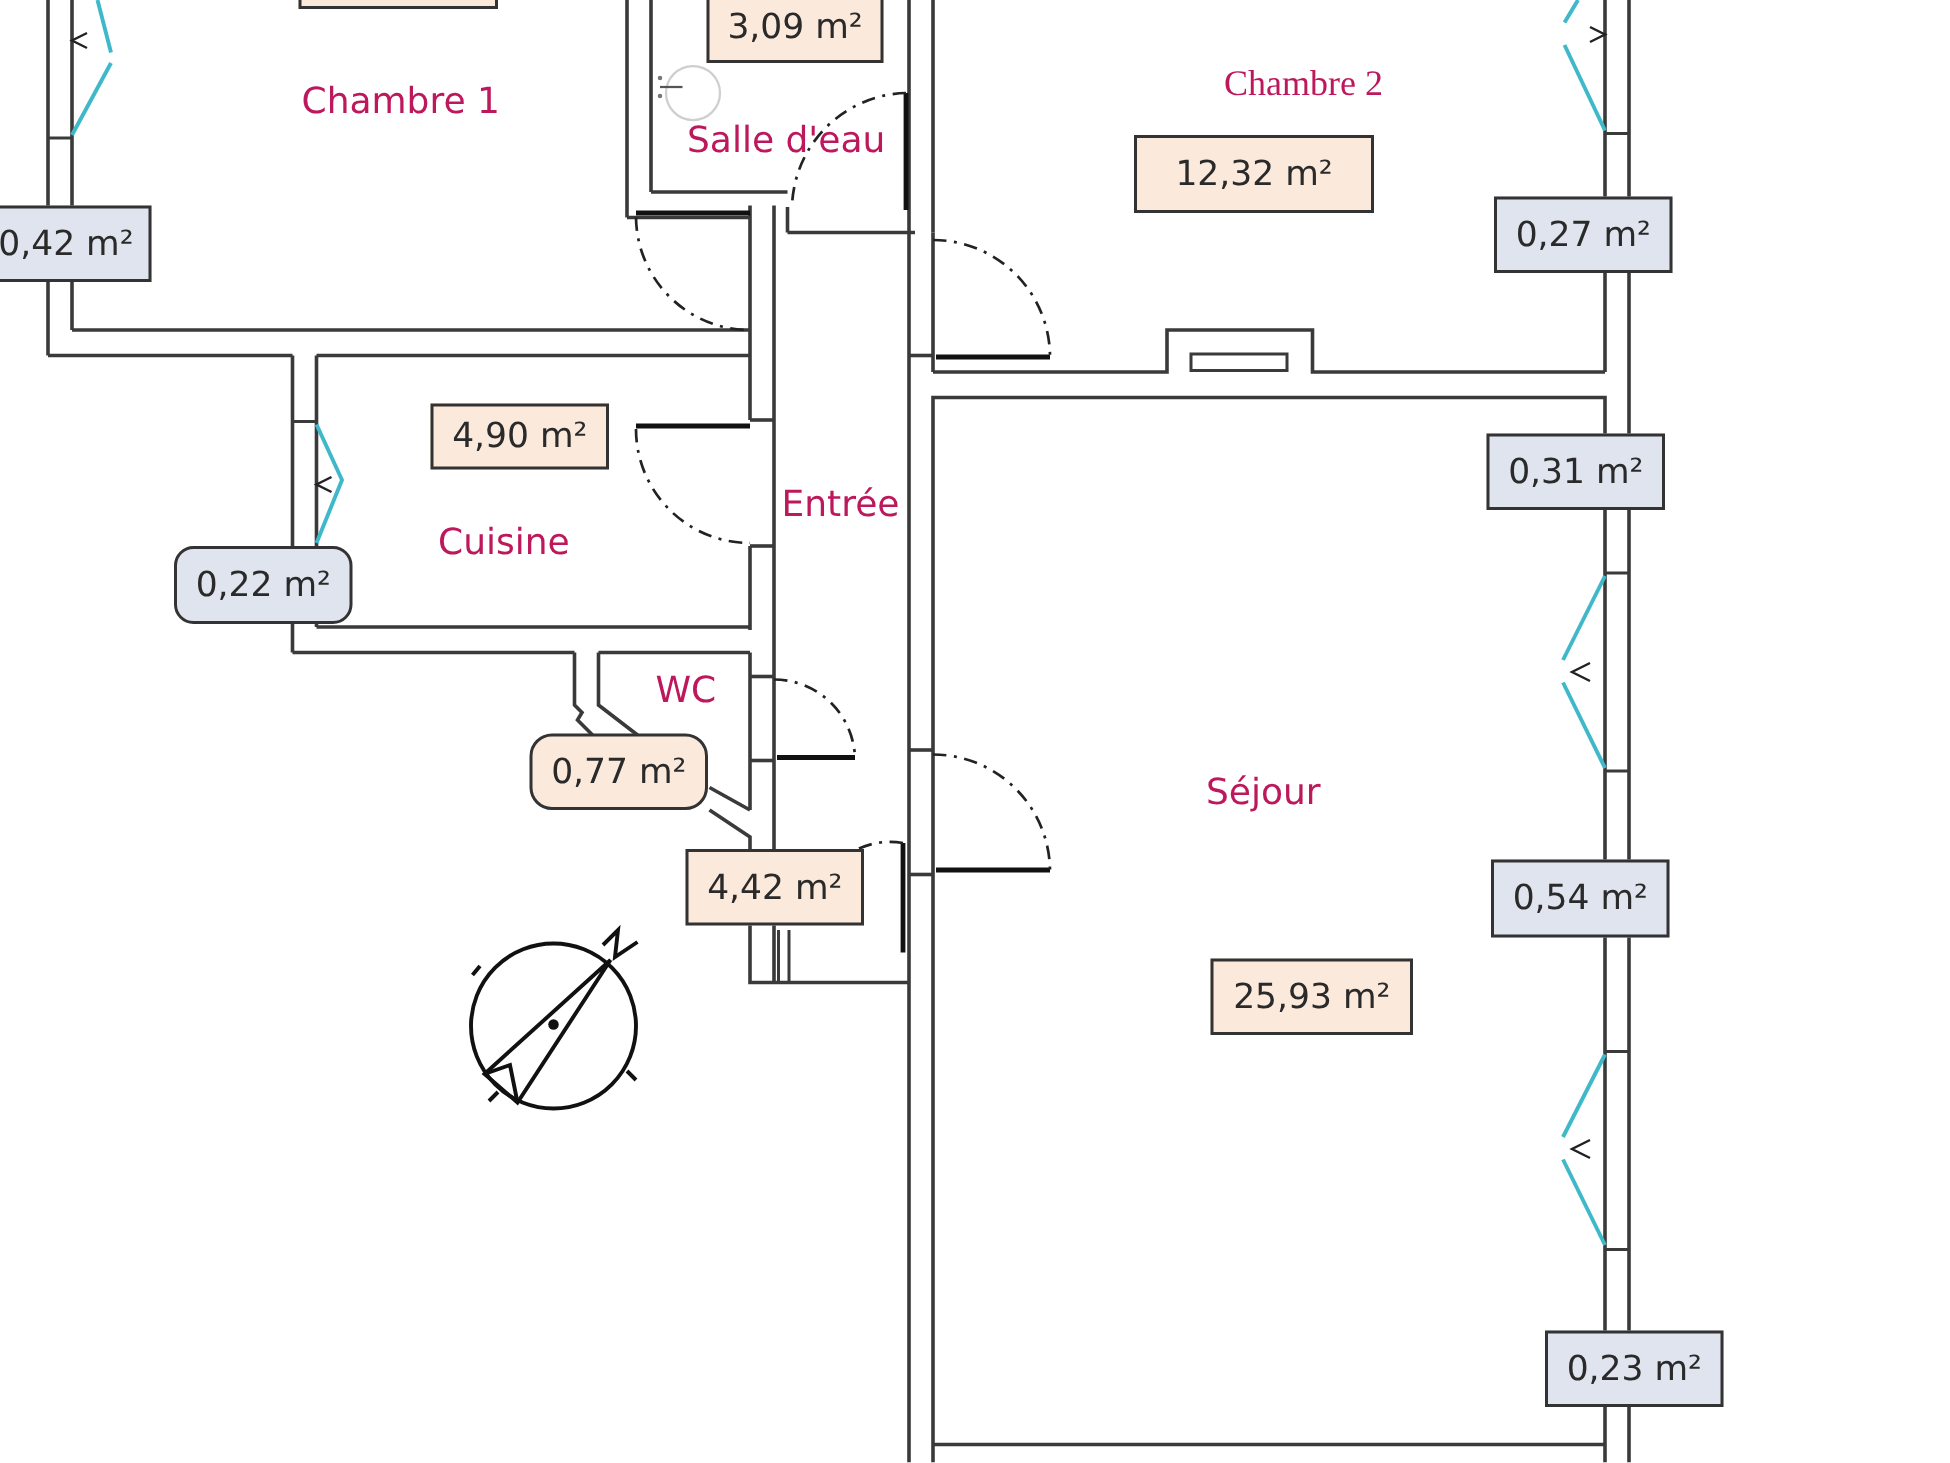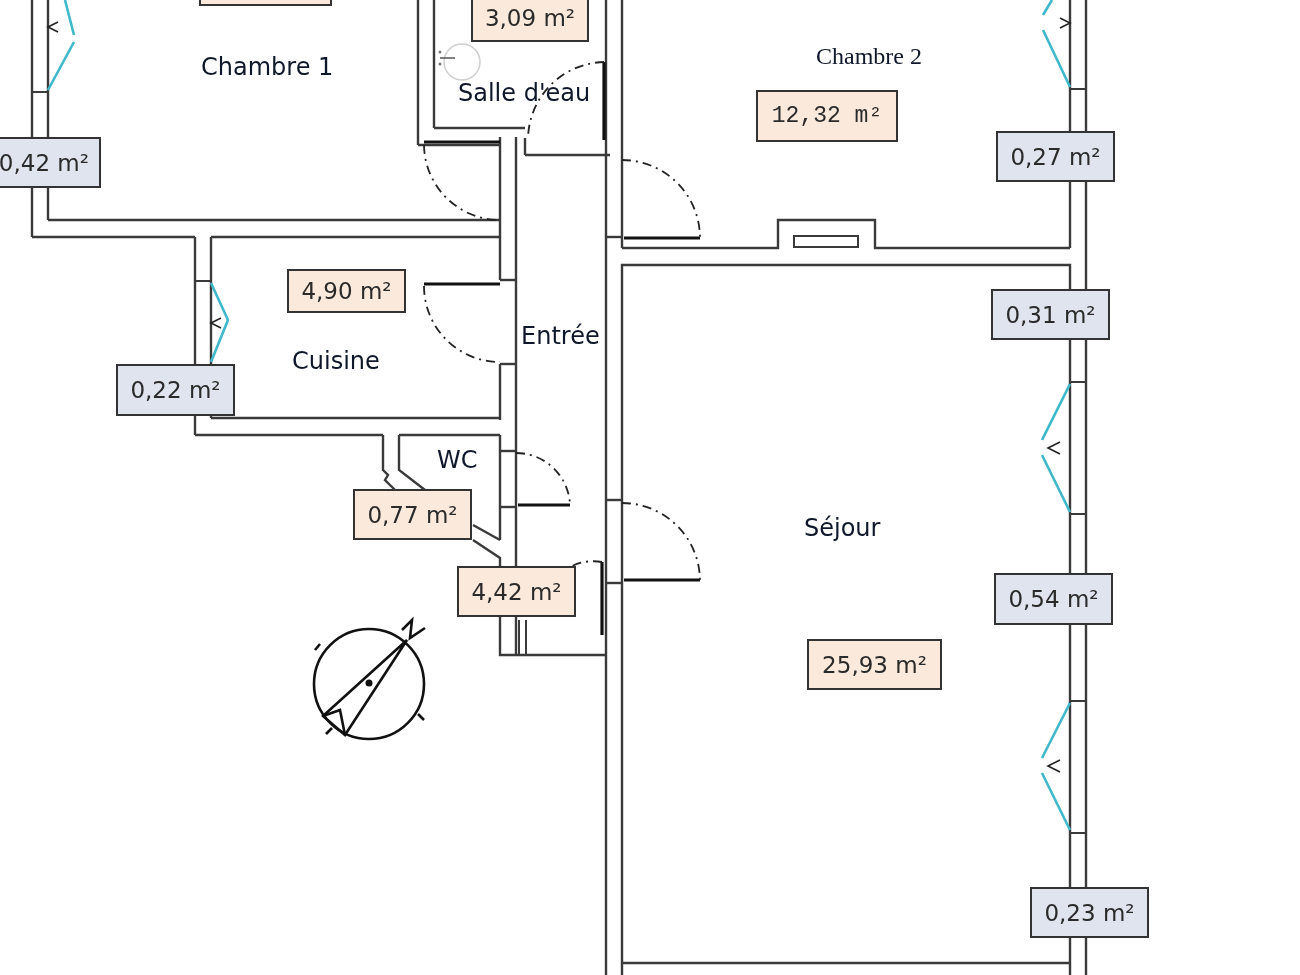--- a/index.html
+++ b/index.html
@@ -11,21 +11,21 @@
   .door-leaf { stroke:#111; stroke-width:3.2; fill:none; }
   .door-swing { stroke:#222; stroke-width:1.8; fill:none; stroke-dasharray:9 5 2 5; }
   .window-leaf { stroke:#3fb8c9; stroke-width:2.6; fill:none; }
   .window-mark { stroke:#222; stroke-width:1.6; fill:none; }
   .compass { stroke:#111; stroke-width:2.6; fill:none; }
   .label-box { position:absolute; border:2px solid #333; font-size:23px; color:#2a2a2a;
                display:flex; align-items:center; justify-content:center; box-sizing:border-box;
                white-space:nowrap; }
   .label-room { background:#fbe9dc; }
   .label-window { background:#dfe4ee; }
-  .room-title { position:absolute; font-size:24px; color:#0f172a; white-space:nowrap; }
+  .room-title { position:absolute; font-size:24px; color:#be185d; white-space:nowrap; }
 </style>
 </head>
 <body>
 
 <svg id="plan" viewBox="0 0 1300 975" xmlns="http://www.w3.org/2000/svg">
 
   <g>
 
     <line class="wall" x1="32" y1="0" x2="32" y2="237"></line>
     <line class="wall" x1="48" y1="0" x2="48" y2="220"></line>
@@ -155,24 +155,24 @@
 <div class="room-title" style="left:201px; top:53px;">Chambre 1</div>
 <div class="room-title" style="left:458px; top:43px;margin-top:36px;">Salle d'eau</div>
 <div class="room-title" style="left:816px; top:43px;font-family:Liberation Serif, serif;">Chambre 2</div>
 <div class="room-title" style="left:292px; top:347px;">Cuisine</div>
 <div class="room-title" style="left:521px; top:322px;">Entrée</div>
 <div class="room-title" style="left:437px; top:446px;">WC</div>
 <div class="room-title" style="left:804px; top:514px;">Séjour</div>
 
 <div class="label-box label-room" style="left:199px; top:-10px; width:133px; height:16px;"></div>
 <div class="label-box label-room" style="left:471px; top:-6px; width:118px; height:48px;">3,09 m²</div>
-<div class="label-box label-room" style="left:756px; top:90px; width:142px; height:52px;font-family:Liberation Mono, monospace;">12,32 m²</div>
+<div class="label-box label-room" style="left:756px; top:90px; width:160px; height:52px;">12,32 m²</div>
 <div class="label-box label-room" style="left:287px; top:269px; width:119px; height:44px;">4,90 m²</div>
-<div class="label-box label-room" style="left:353px; top:489px; width:119px; height:51px;">0,77 m²</div>
+<div class="label-box label-room" style="left:353px; top:489px; width:119px; height:51px;border-radius:15px;">0,77 m²</div>
 <div class="label-box label-room" style="left:457px; top:566px; width:119px; height:51px;">4,42 m²</div>
 <div class="label-box label-room" style="left:807px; top:639px; width:135px; height:51px;">25,93 m²</div>
 
 <div class="label-box label-window" style="left:-12px; top:137px; width:113px; height:51px; justify-content:flex-end; padding-right:10px;">0,42 m²</div>
 <div class="label-box label-window" style="left:996px; top:131px; width:119px; height:51px;">0,27 m²</div>
-<div class="label-box label-window" style="left:116px; top:364px; width:119px; height:52px;">0,22 m²</div>
+<div class="label-box label-window" style="left:116px; top:364px; width:119px; height:52px;border-radius:13px;">0,22 m²</div>
 <div class="label-box label-window" style="left:991px; top:289px; width:119px; height:51px;">0,31 m²</div>
 <div class="label-box label-window" style="left:994px; top:573px; width:119px; height:52px;">0,54 m²</div>
 <div class="label-box label-window" style="left:1006px; top:887px; width:119px; height:51px;margin-left:24px;">0,23 m²</div>
 
 </body></html>

